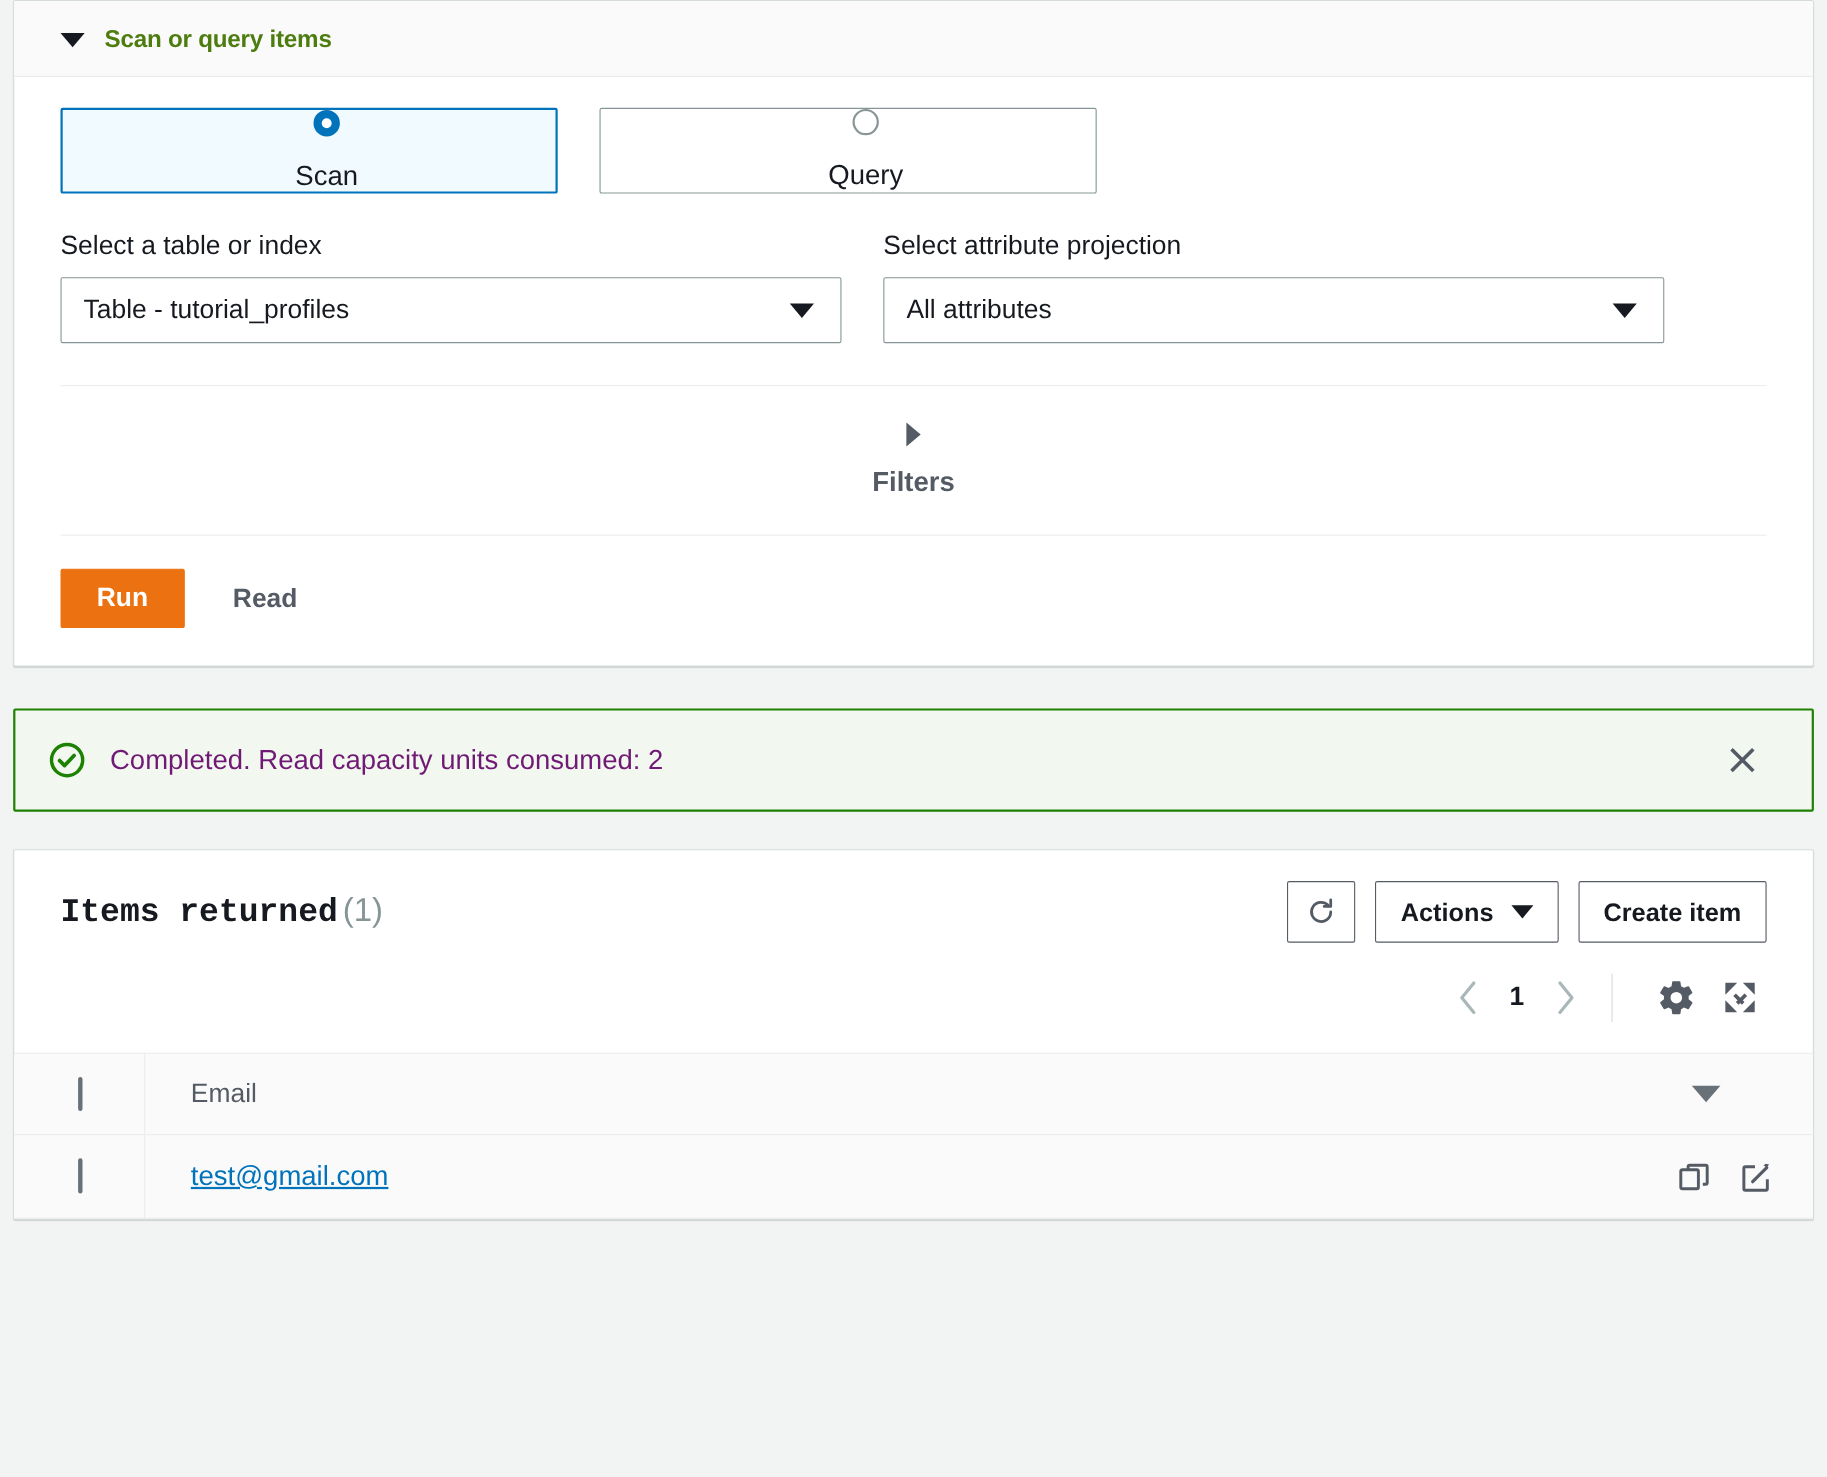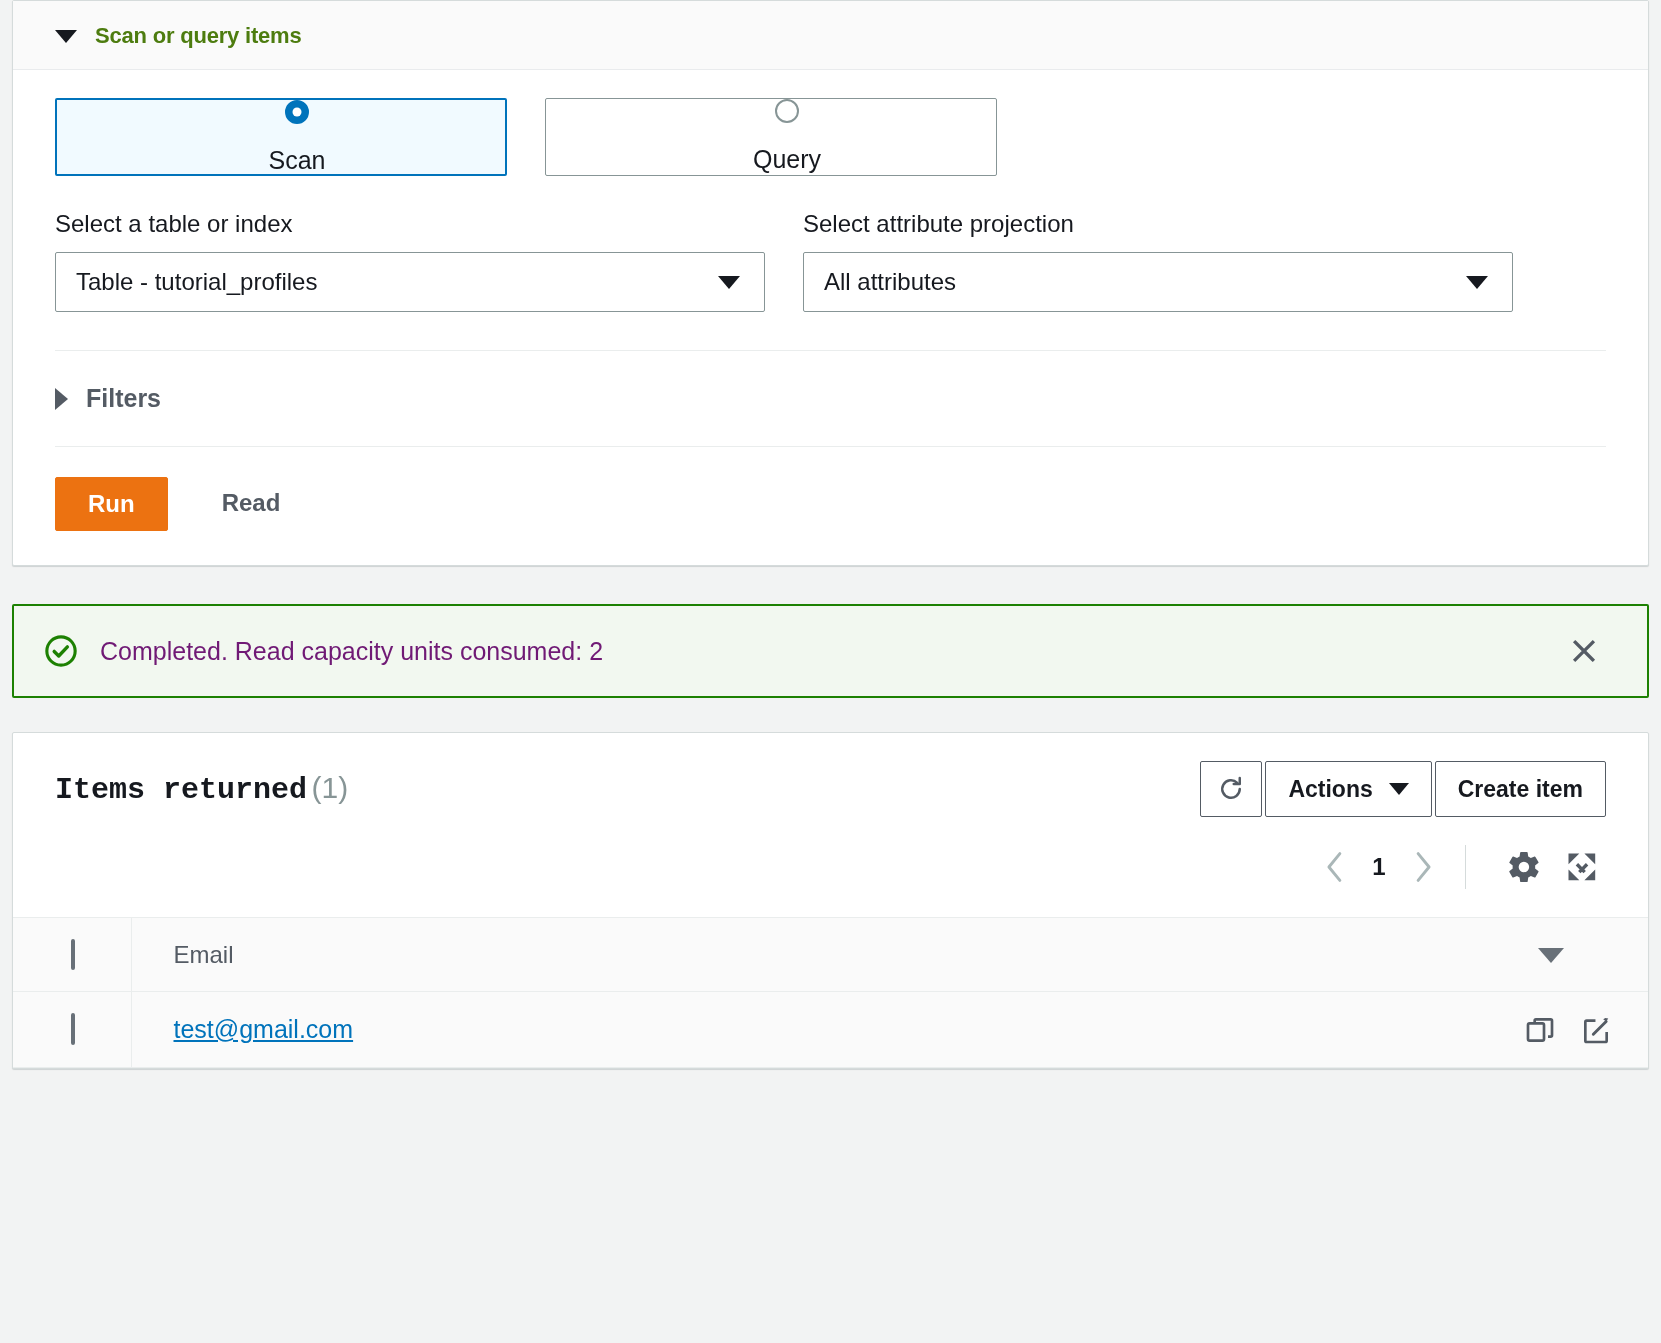--- a/index.html
+++ b/index.html
@@ -135,32 +135,33 @@
     background: #eaeded;
     margin: 38px 0 0 0;
   }
 
   
   .filters-row {
     display: flex;
     align-items: center;
     gap: 18px;
     padding: 33px 0 33px 0;
+    flex-direction: column;
   }
   .filters-label {
     font-size: 25px;
     font-weight: bold;
     color: #545b64;
   }
 
   
   .actions-row {
     display: flex;
-    align-items: flex-start;
-    gap: 32px;
+    align-items: flex-end;
+    gap: 22px;
     padding: 30px 0 34px 0;
   }
   .btn-primary {
     background: #ec7211;
     border: 1px solid #ec7211;
     border-radius: 2px;
     color: #ffffff;
     font-size: 24px;
     font-weight: bold;
     padding: 14px 32px;
@@ -221,21 +222,21 @@
     font-size: 30px;
     font-weight: bold;
     color: #16191f;
     font-family: Liberation Mono, monospace;
   }
   .results-count {
     font-size: 30px;
     font-weight: normal;
     color: #879596;
   }
-  .header-btns { display: flex; gap: 3px; align-items: center; }
+  .header-btns { display: flex; gap: 18px; align-items: center; }
   .btn-norm {
     border: 1px solid #545b64;
     border-radius: 2px;
     background: #ffffff;
     color: #16191f;
     font-size: 23px;
     font-weight: bold;
     height: 56px;
     padding: 0 22px;
     display: flex;

